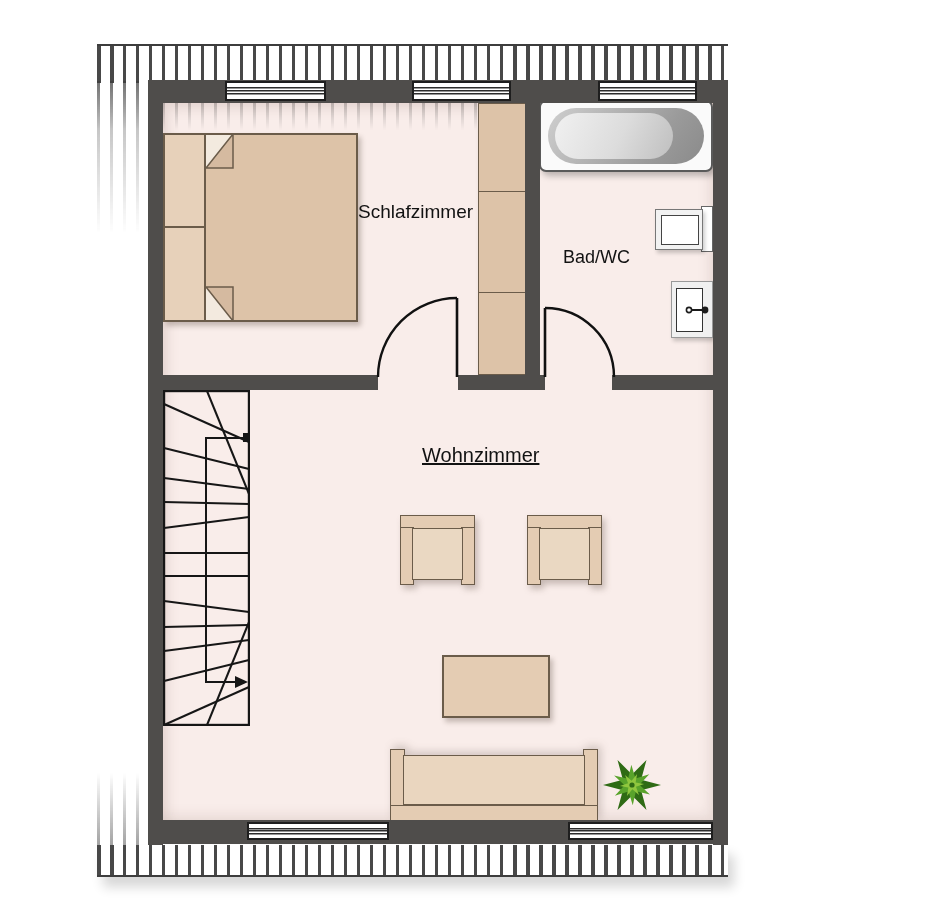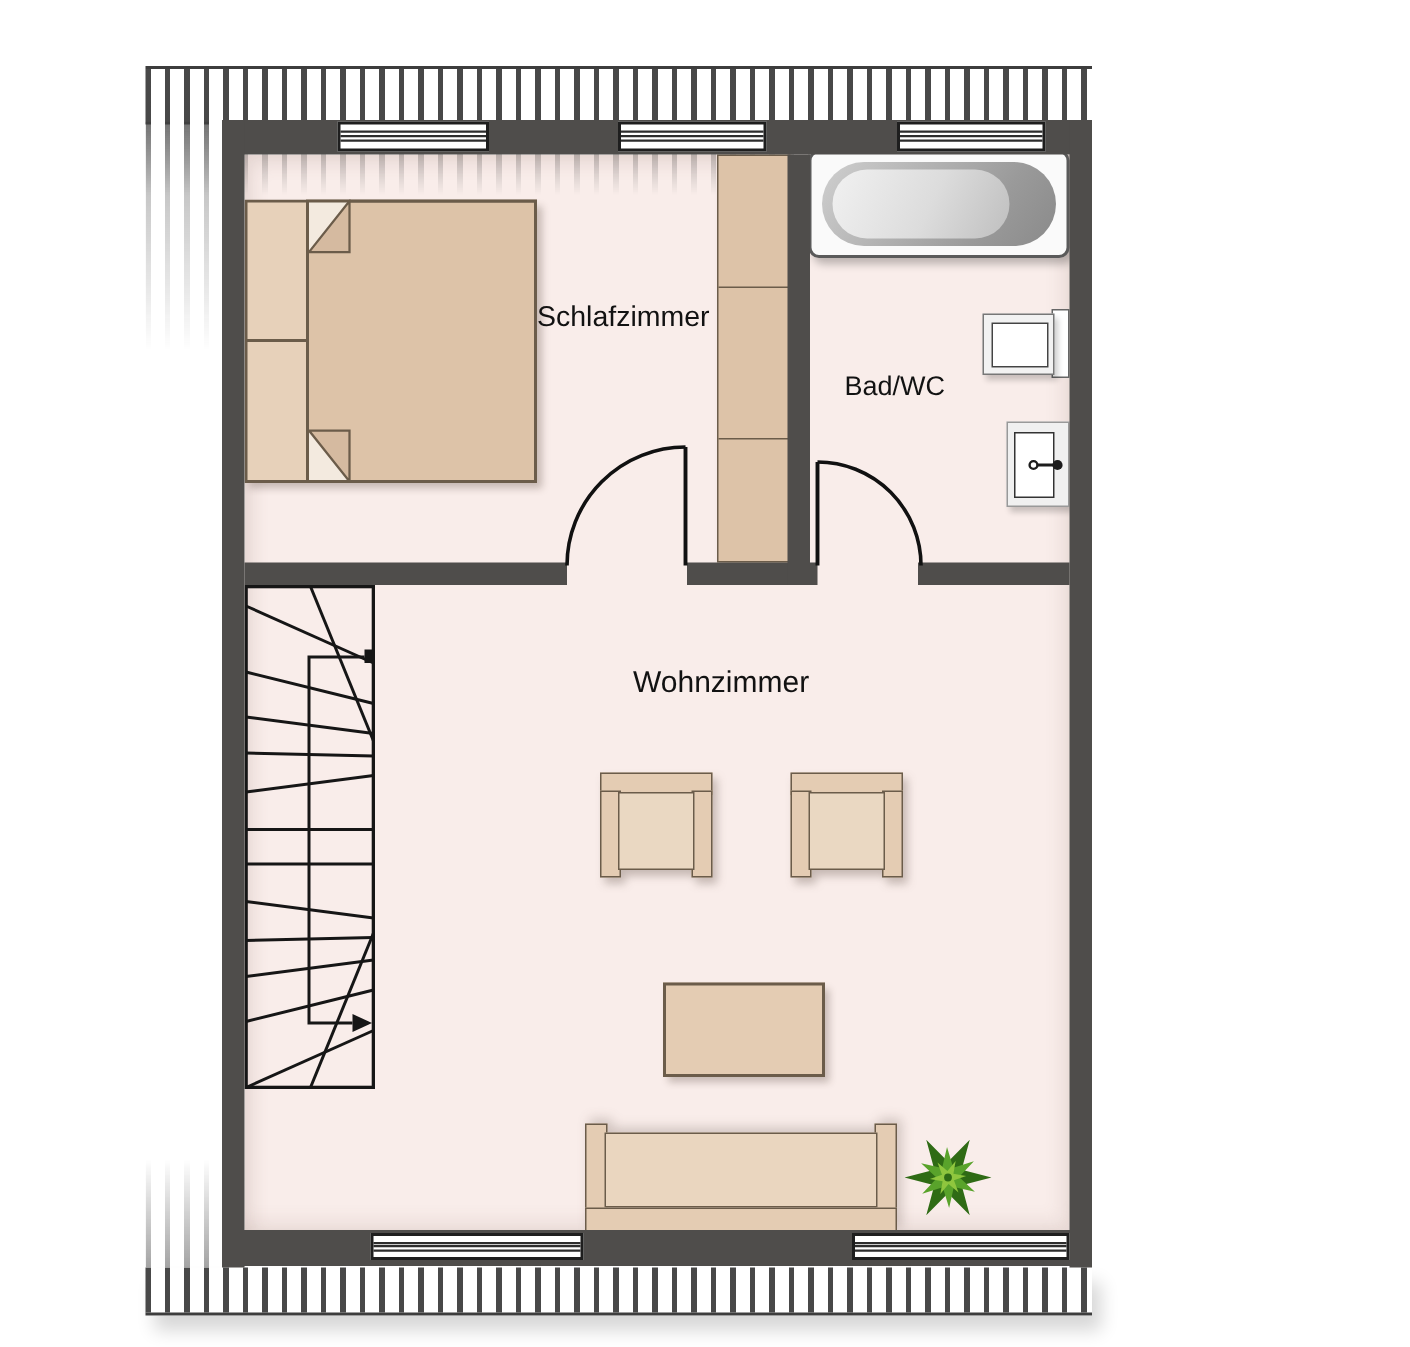--- a/index.html
+++ b/index.html
@@ -160,15 +160,15 @@
 
   <svg class="abs" style="left:603px;top:756px;z-index:3;" width="58" height="58" viewBox="0 0 58 58">
     <polygon points="58,29 38.1,34.2 43.5,54.1 29,39.5 14.5,54.1 19.9,34.2 0,29 19.9,23.8 14.5,3.9 29,18.5 43.5,3.9 38.1,23.8" fill="#2f6b15"></polygon>
     <polygon points="49.3,29 35.4,32.7 39.2,46.6 29,36.4 18.9,46.6 22.6,32.7 8.7,29 22.6,25.3 18.9,11.4 29,21.6 39.2,11.4 35.4,25.3" fill="#59a32b" transform="rotate(28 29 29)"></polygon>
     <polygon points="41.2,29 32.8,31.2 35.1,39.5 29,33.4 22.9,39.5 25.2,31.2 16.8,29 25.2,26.8 22.9,18.5 29,24.6 35.1,18.5 32.8,26.8" fill="#8fc63e" transform="rotate(55 29 29)"></polygon>
     <circle cx="29" cy="29" r="2.6" fill="#2f6b15"></circle>
   </svg>
 
   <div class="abs label" style="left:358px;top:201px;font-size:19px;">Schlafzimmer</div>
   <div class="abs label" style="left:563px;top:247px;font-size:18px;">Bad/WC</div>
-  <div class="abs label" style="left:422px;top:444px;font-size:20px;">Wohnzimmer</div>
+  <div class="abs label" style="left:422px;top:444px;font-size:20px;text-decoration:underline;">Wohnzimmer</div>
 
 </div>
 
 </body></html>

